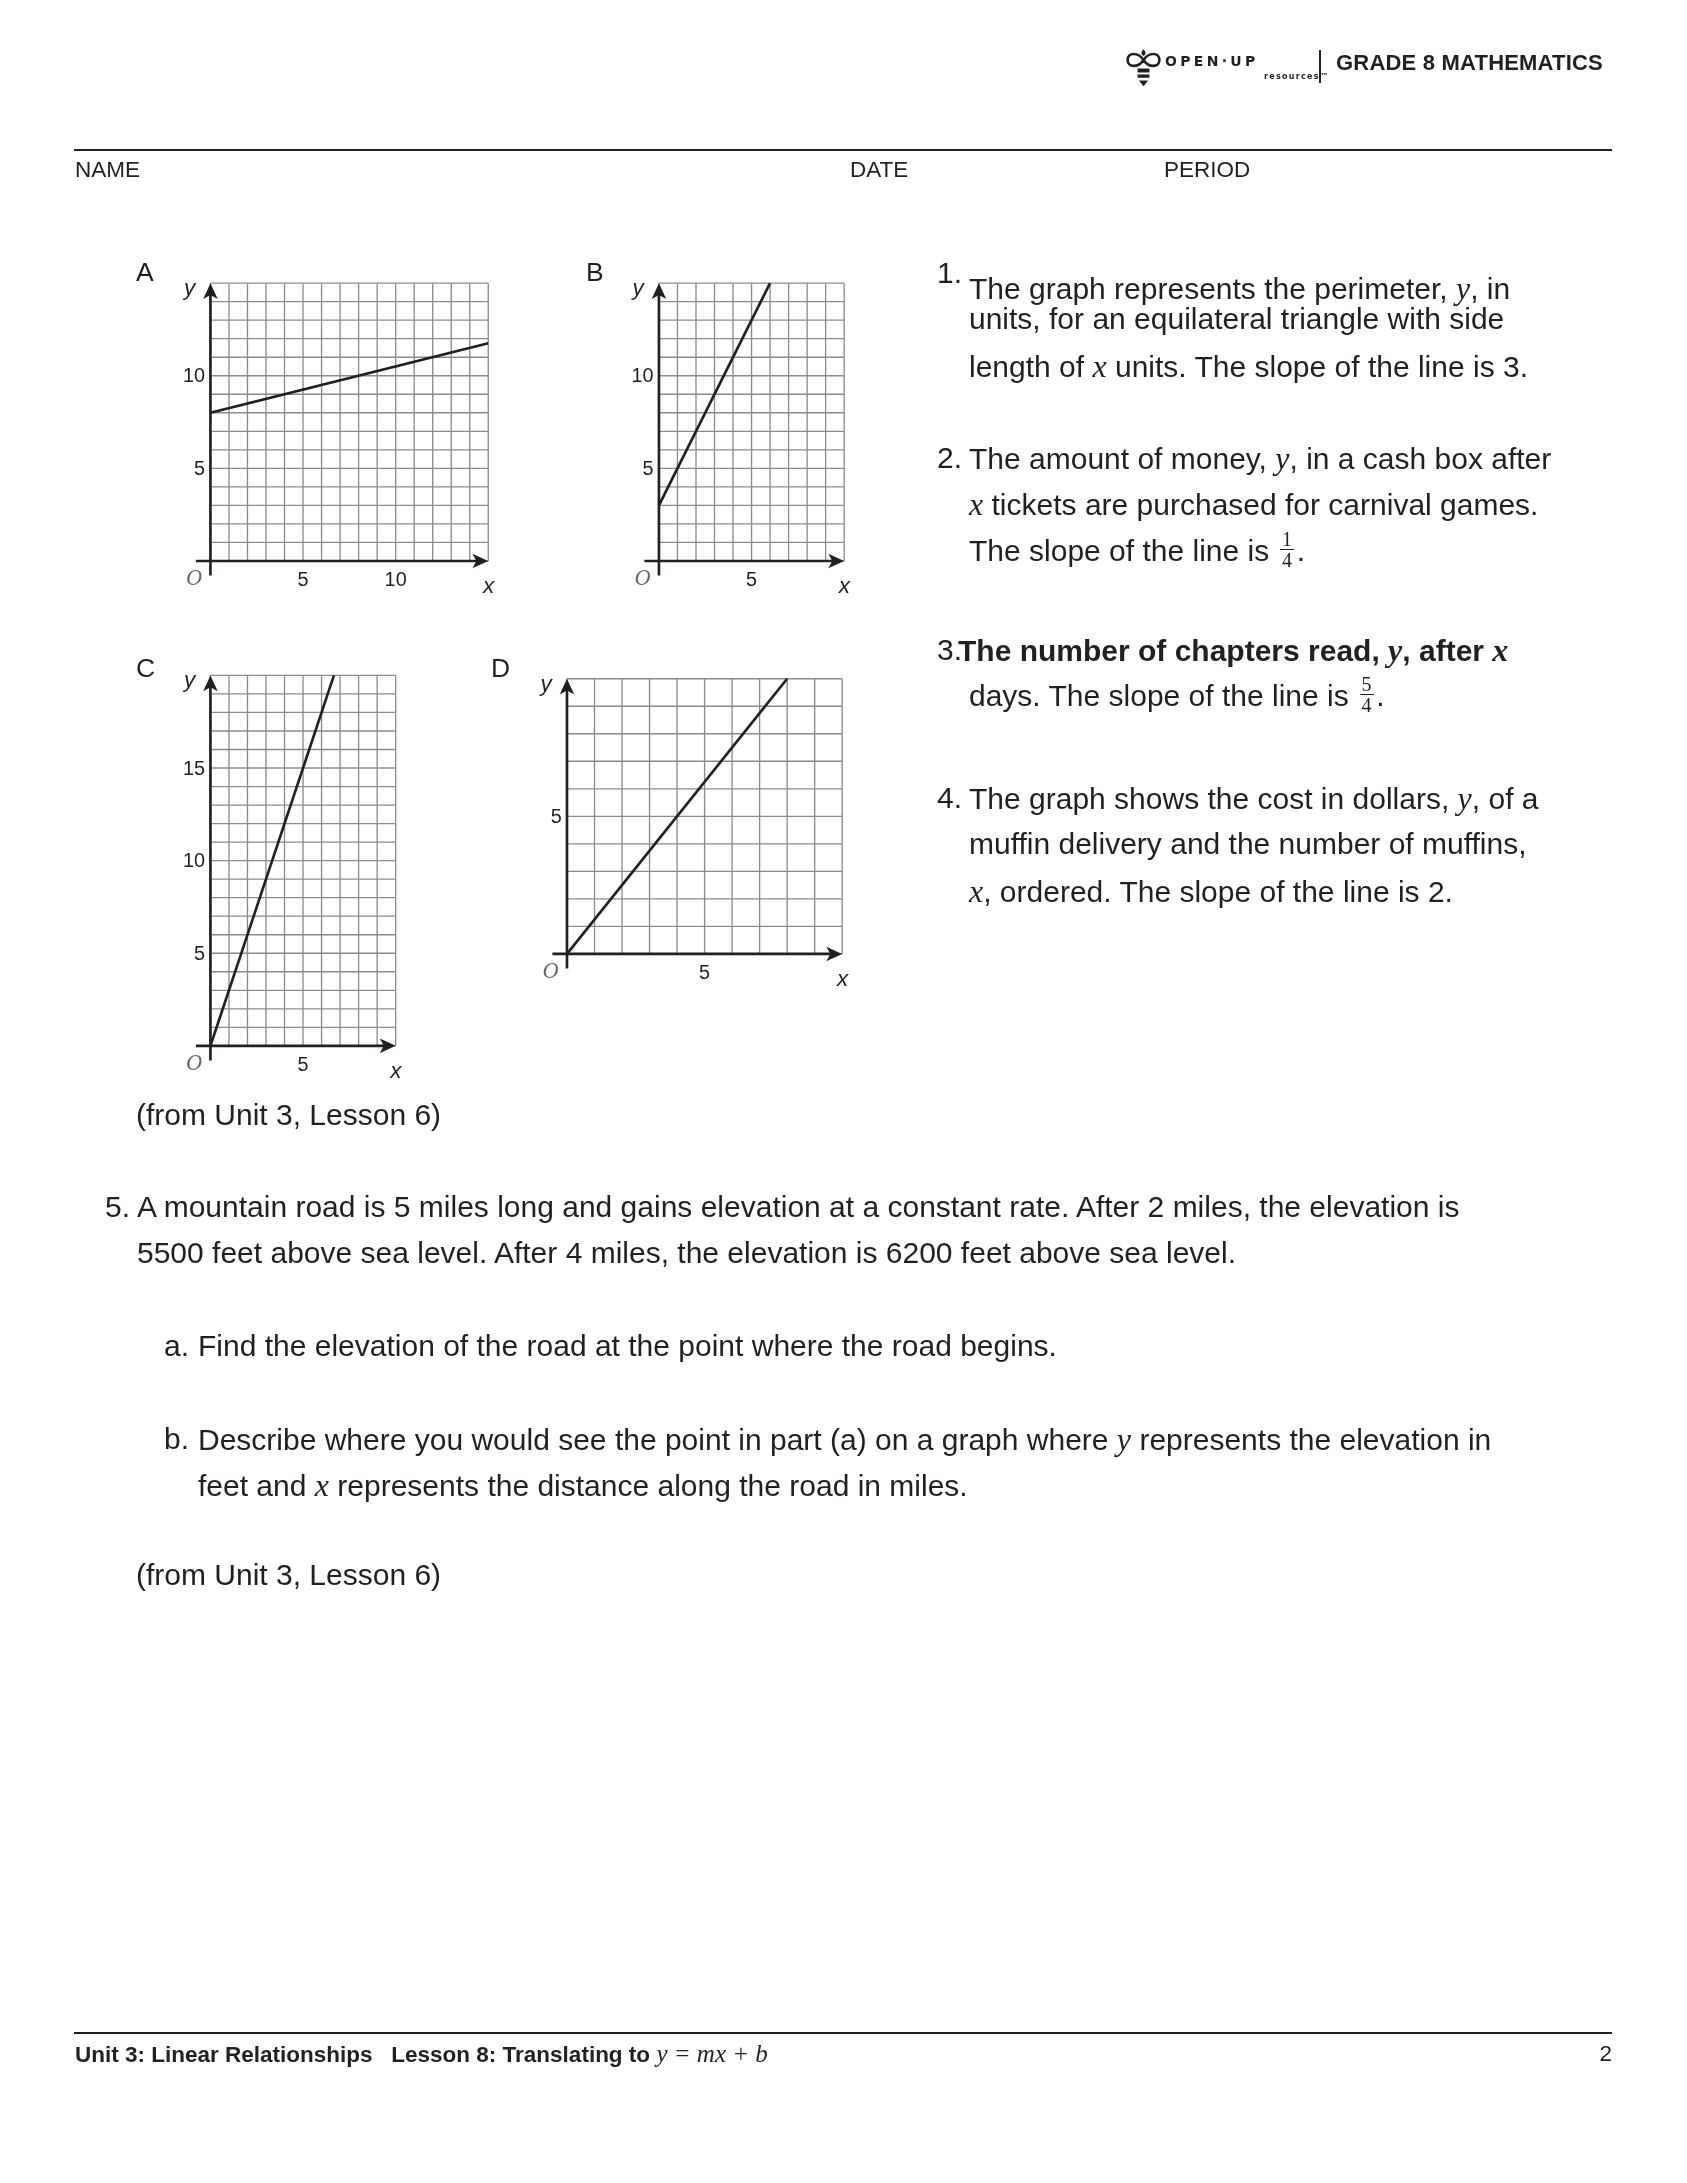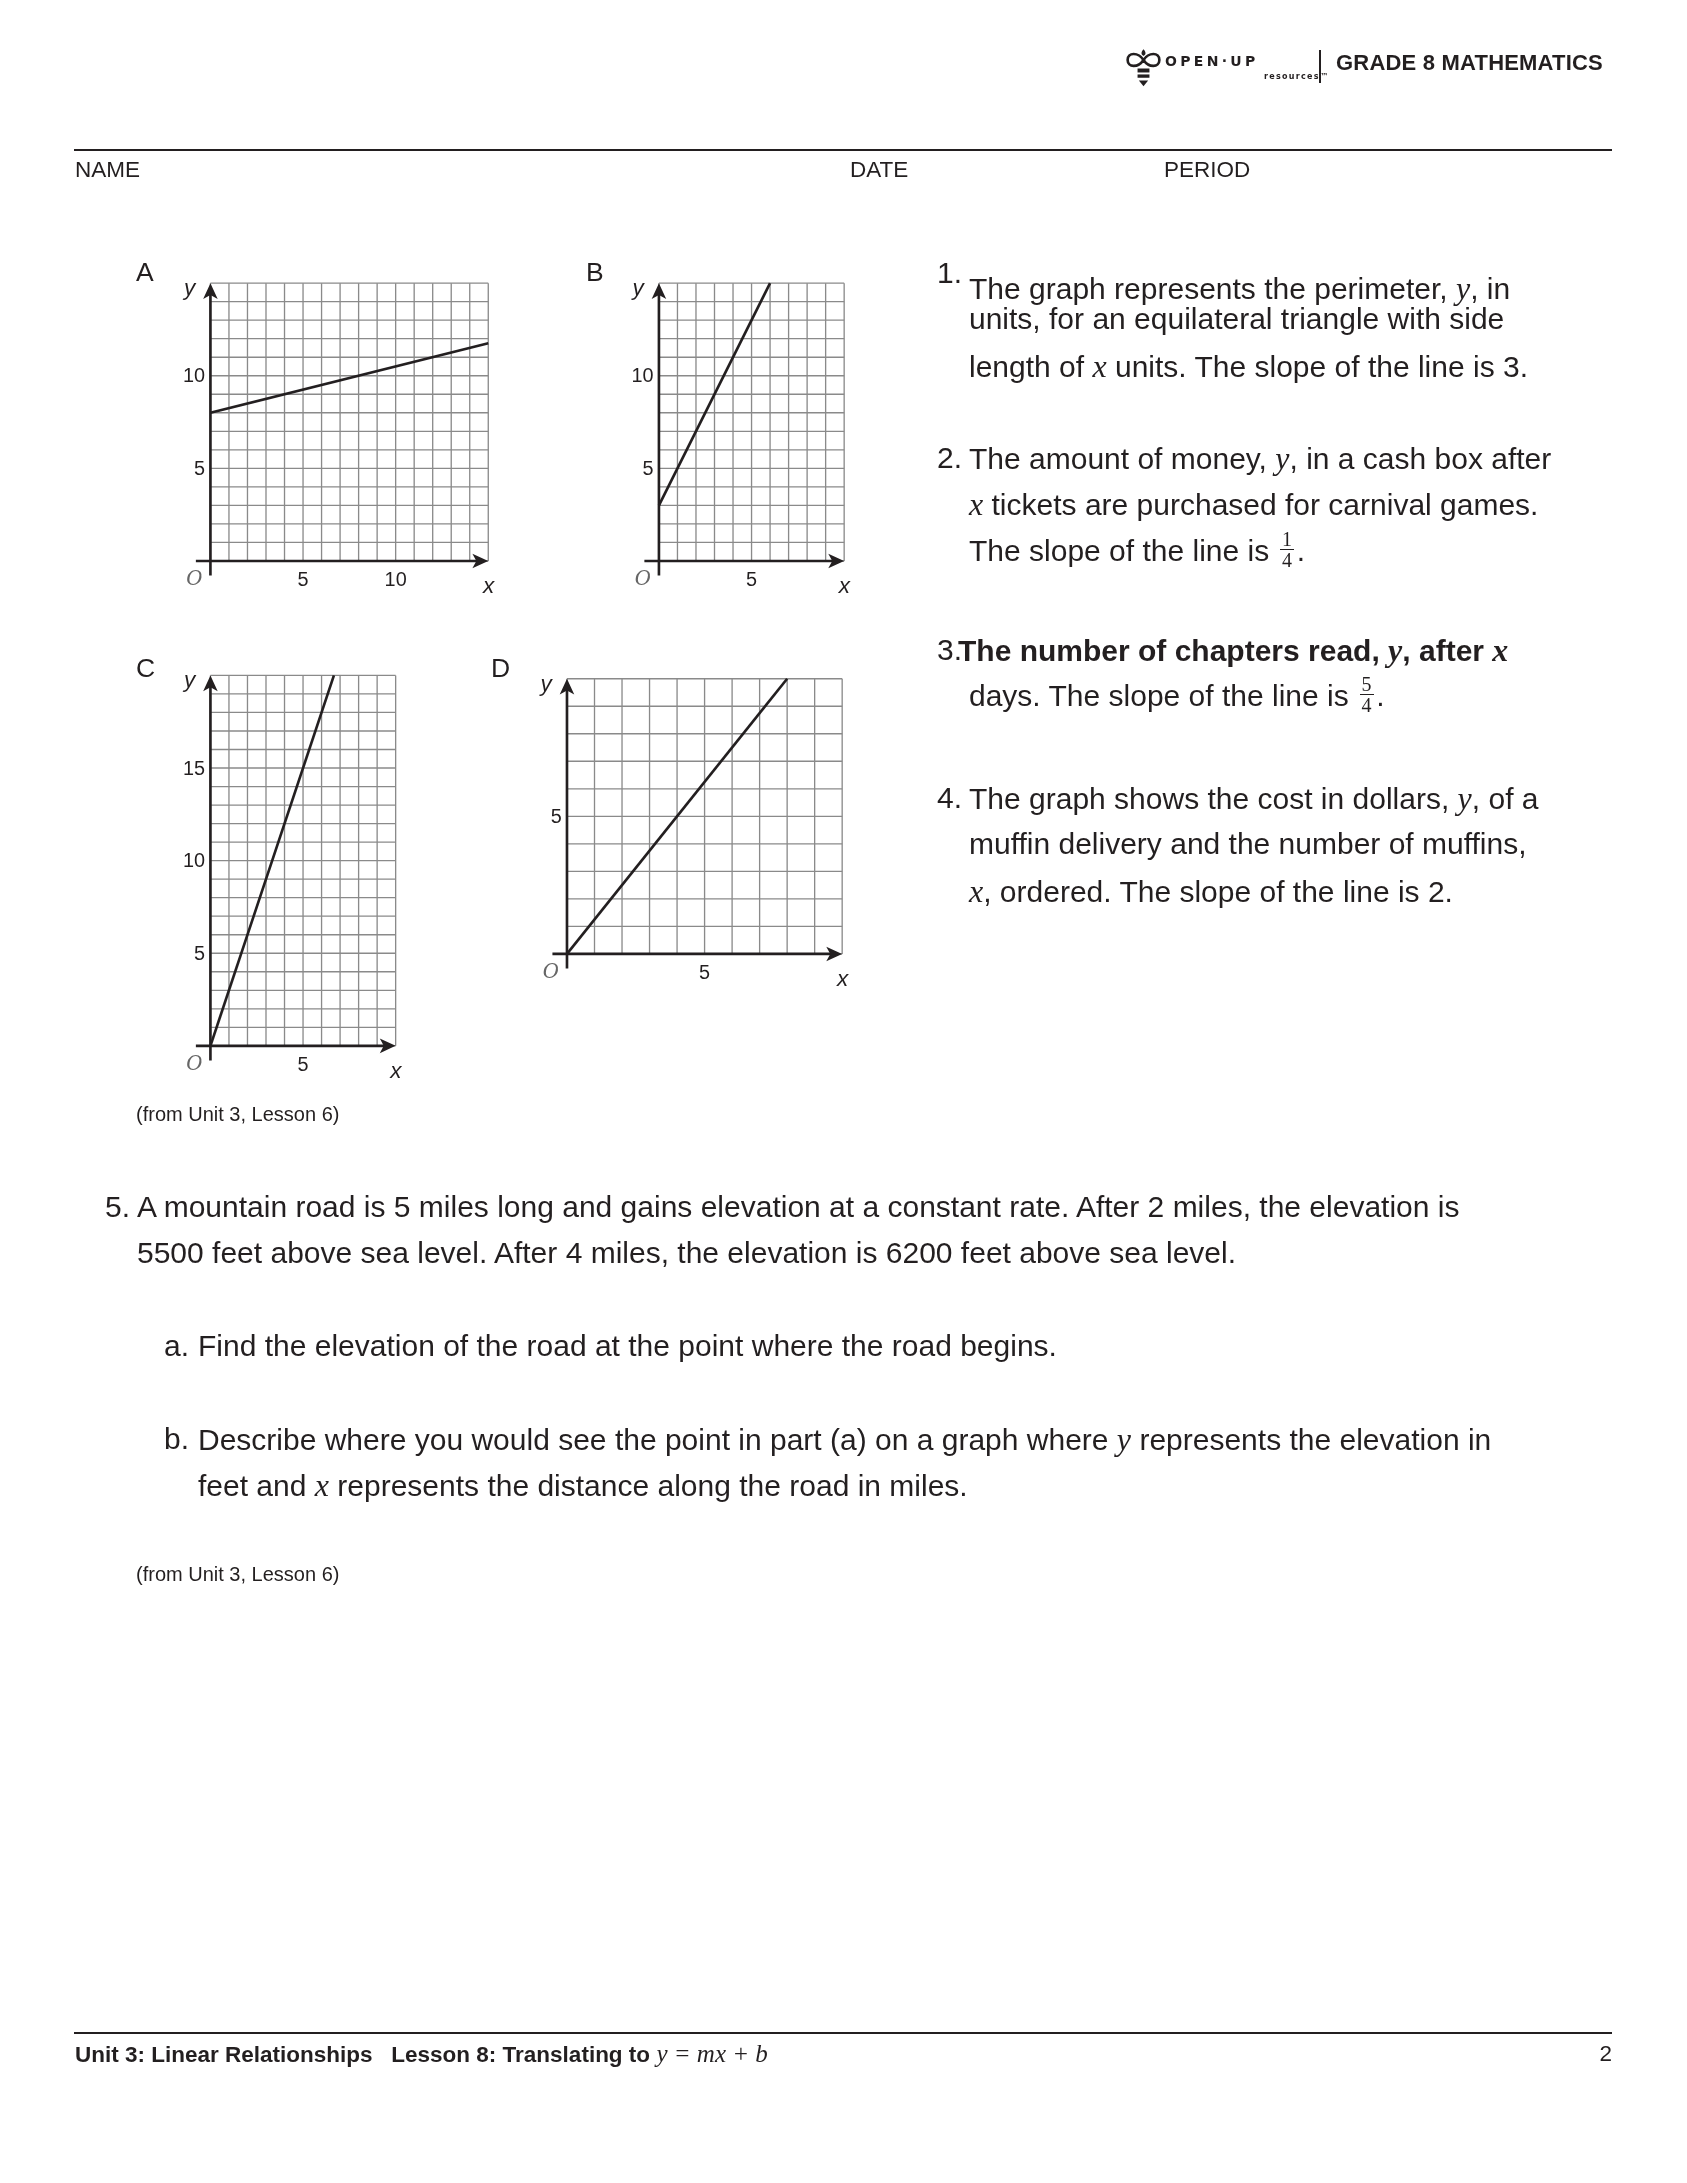--- a/index.html
+++ b/index.html
@@ -24,21 +24,21 @@
   svg.graph .axlabel { font-size:34px; font-style:italic; }
   svg.graph .origin { font-family:"DejaVu Serif", serif; font-style:italic; font-size:30px; fill:#666; }
 
   .q { position:absolute; font-size:30px; line-height:46px; color:#231f20; }
   .q .num { position:absolute; }
   .q .body { position:absolute; }
   .mi { font-family:"Liberation Serif", "DejaVu Serif", serif; font-style:italic; font-size:32px; }
   .frac { display:inline-block; vertical-align:middle; text-align:center; font-family:"Liberation Serif", serif; font-size:20px; line-height:20px; margin:0 2.6px; position:relative; top:-4px; }
   .frac .n { display:block; border-bottom:1.3px solid #231f20; padding:0 2px; }
   .frac .d { display:block; }
-  .source { position:absolute; font-size:20px; line-height:37px; }
+  .source { position:absolute; font-size:30px; line-height:37px; }
 
   .footer-text { position:absolute; left:75px; top:2041px; font-size:22.5px; font-weight:bold; line-height:26.5px; white-space:pre; }
   .footer-text .mi { font-weight:normal; font-size:25px; }
   .page-num { position:absolute; right:75px; top:2041px; font-size:22.5px; line-height:26.5px; }
 </style>
 </head>
 <body>
 
 <div class="logo">
   <svg class="abs" style="left:0;top:0" width="37" height="41" viewBox="0 0 56 62">

